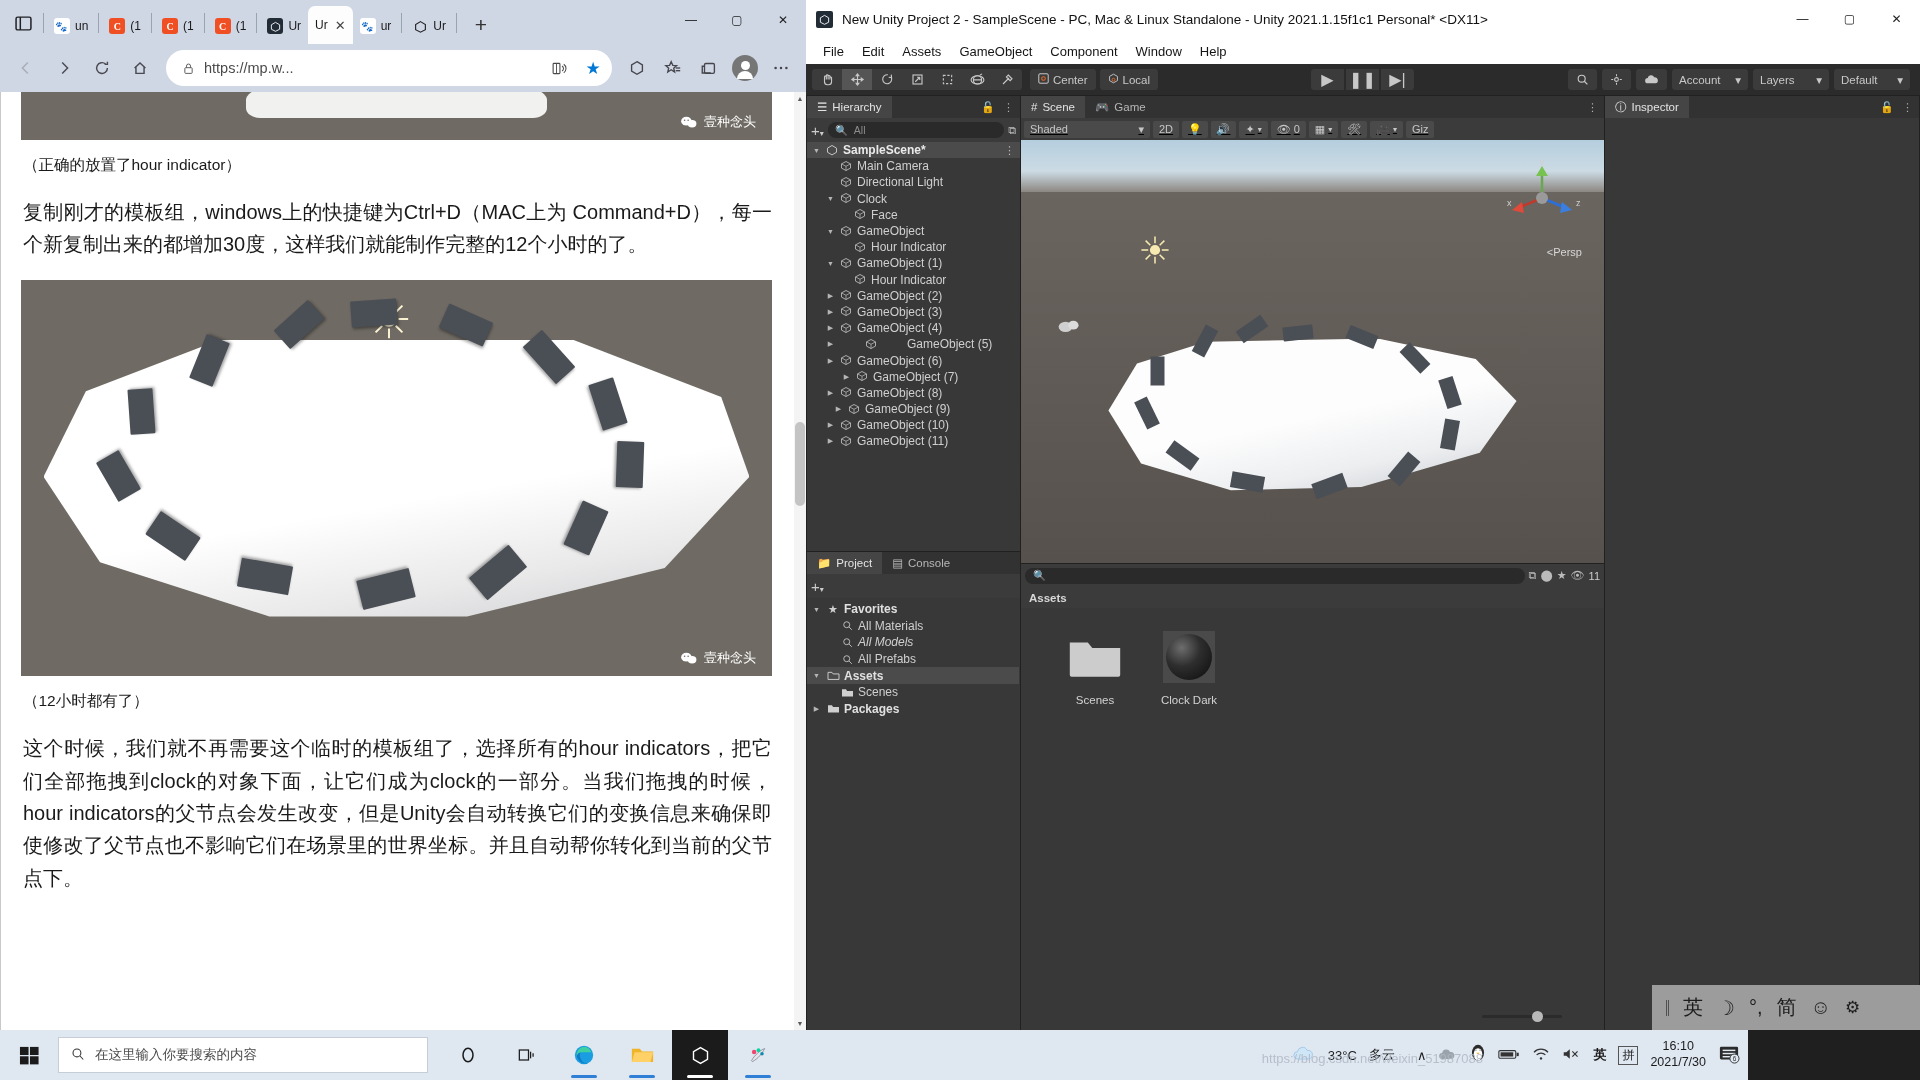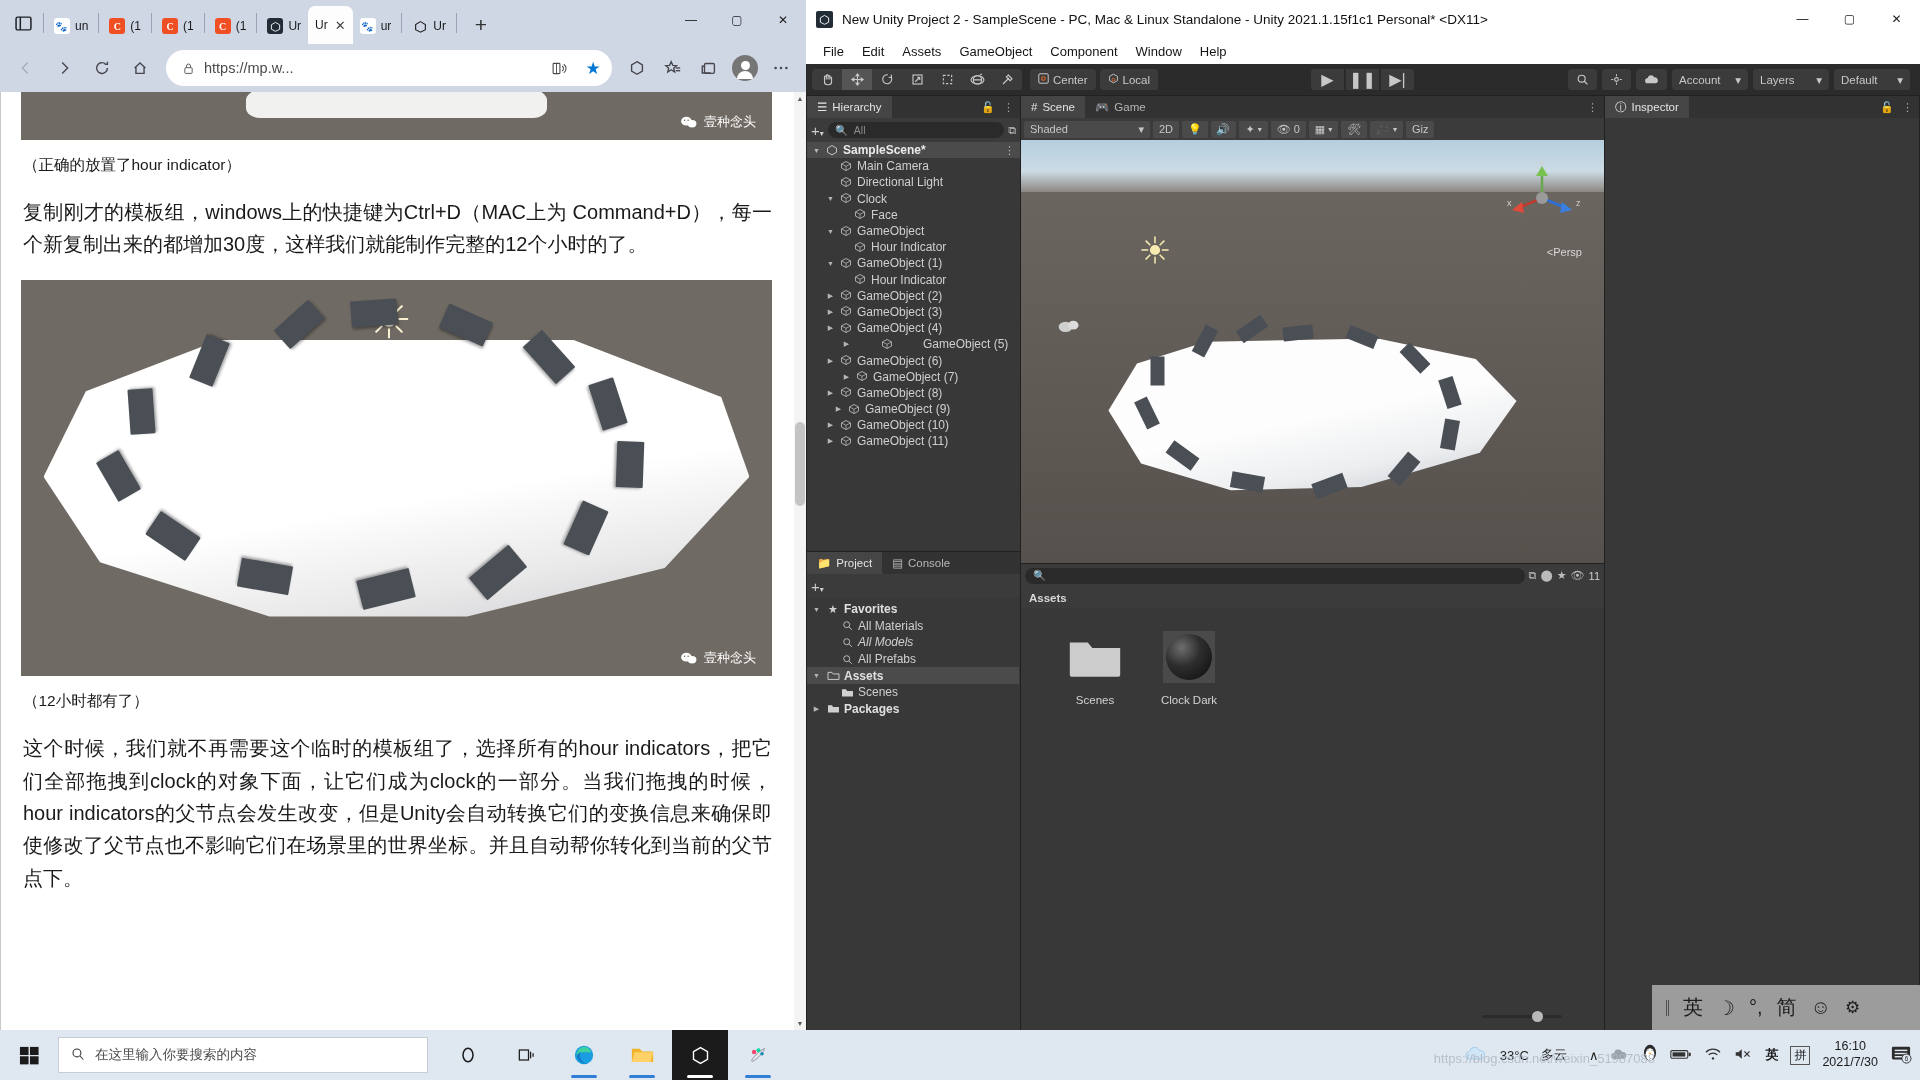--- a/index.html
+++ b/index.html
@@ -122,21 +122,21 @@
   .p-toolrow { height:24px; background:#3b3b3b; display:flex; align-items:center; padding:0 4px; gap:4px;}
   .srchbox { flex:1; height:16px; background:#2a2a2a; border-radius:8px; display:flex; align-items:center; padding:0 8px; gap:5px; font-size:10.5px; color:#8c8c8c;}
   .h-list { flex:1; background:#383838; overflow:hidden; font-size:12px; color:#cfcfcf;}
   .h-row { height:16.2px; display:flex; align-items:center; gap:4px; padding-left:4px; }
   .h-row.sel { background:#4b4b4b; }
   .h-row .arrow { width:11px; font-size:7px; color:#b5b5b5; text-align:center;}
   .h-row .cube { width:13px; height:13px; }
   .h-row .lbl { white-space:nowrap; }
 
   .scene-wrap { flex:1; display:flex; flex-direction:column; }
-  .s-toolbar { height:22px; background:#3b3b3b; display:flex; align-items:center; gap:3px; padding:0 3px; }
+  .s-toolbar { height:22px; background:#3b3b3b; display:flex; align-items:center; gap:3px; padding:0 3px;text-decoration:underline; }
   .s-btn { height:17px; display:flex; align-items:center; justify-content:center; gap:3px; background:#4a4a4a; border-radius:2px; padding:0 6px; color:#c6c6c6; font-size:11px;}
   .s-view { flex:1; position:relative; overflow:hidden; background:#5a554f; }
   .sky { position:absolute; left:0; top:0; right:0; height:52px;
          background:linear-gradient(#b5cede,#ccdbe4 60%,#8c8782); }
   .ground { position:absolute; left:0; top:52px; right:0; bottom:0;
             background:linear-gradient(#6b6560,#56514c); }
   .gizmo { position:absolute; right:22px; top:18px; width:80px; height:80px;}
   .perspLbl { position:absolute; right:22px; top:106px; color:#d8d8d8; font-size:11px;}
 
   .proj-wrap { display:flex; flex-direction:column; }
@@ -152,21 +152,21 @@
   .zoomknob { position:absolute; left:50px; top:-4px; width:11px; height:11px; border-radius:50%; background:#b9b9b9;}
 
   .insp { width:314px; background:#383838; }
   .ime-bar { position:absolute; right:0; bottom:0; height:45px; width:268px;
              background:#9c9c9c; display:flex; align-items:center; gap:14px; padding-left:14px;
              color:#1d1d1d; font-size:20px; }
   .ime-bar .sep { width:3px; height:16px; border-left:1px solid #505050; border-right:1px solid #505050;}
 
   
   #taskbar {
-    position:absolute; left:0; bottom:0; width:1920px; height:50px;
+    position:absolute; left:0; bottom:0; width:1748px; height:50px;
     background:#dfe7f1; display:flex; align-items:center;
   }
   .startbtn { width:58px; height:50px; display:flex; align-items:center; justify-content:center;}
   .tbsearch { width:370px; height:36px; background:#fff; border:1px solid #c6cdd6; display:flex; align-items:center; gap:10px; padding:0 12px; font-size:13.5px; color:#4b4b4b;}
   .tbapps { display:flex; align-items:center; gap:2px; margin-left:12px;}
   .tbapp { width:56px; height:50px; display:flex; align-items:center; justify-content:center; position:relative;}
   .tbapp.dark { background:#1b1b1b; }
   .tbapp .ul { position:absolute; bottom:2px; width:26px; height:3px; background:#2f7fd6; border-radius:2px;}
   .tray { margin-left:auto; display:flex; align-items:center; gap:12px; padding-right:8px; font-size:13px; color:#1b1b1b; position:relative;}
   .trayclock { text-align:center; line-height:1.25; font-size:12.5px;}
@@ -642,21 +642,21 @@
               <span class="lbl">GameObject (3)</span>
             </div>
             <div class="h-row" style="padding-left: 18px;">
               <span class="arrow">▶</span>
               <span class="cube"><svg viewBox="0 0 16 16" width="12" height="12">
                   <polygon points="8,2 14,5.2 14,10.8 8,14 2,10.8 2,5.2" fill="none" stroke="#b9b9b9" stroke-width="1.2"></polygon>
                   <path d="M2 5.2 L8 8.4 L14 5.2 M8 8.4 L8 14" fill="none" stroke="#b9b9b9" stroke-width="1"></path>
                 </svg></span>
               <span class="lbl">GameObject (4)</span>
             </div>
-            <div class="h-row" style="padding-left: 34px; gap: 29px;">
+            <div class="h-row" style="padding-left: 18px; gap: 29px;">
               <span class="arrow">▶</span>
               <span class="cube"><svg viewBox="0 0 16 16" width="12" height="12">
                   <polygon points="8,2 14,5.2 14,10.8 8,14 2,10.8 2,5.2" fill="none" stroke="#b9b9b9" stroke-width="1.2"></polygon>
                   <path d="M2 5.2 L8 8.4 L14 5.2 M8 8.4 L8 14" fill="none" stroke="#b9b9b9" stroke-width="1"></path>
                 </svg></span>
               <span class="lbl">GameObject (5)</span>
             </div>
             <div class="h-row" style="padding-left: 18px;">
               <span class="arrow">▶</span>
               <span class="cube"><svg viewBox="0 0 16 16" width="12" height="12">

